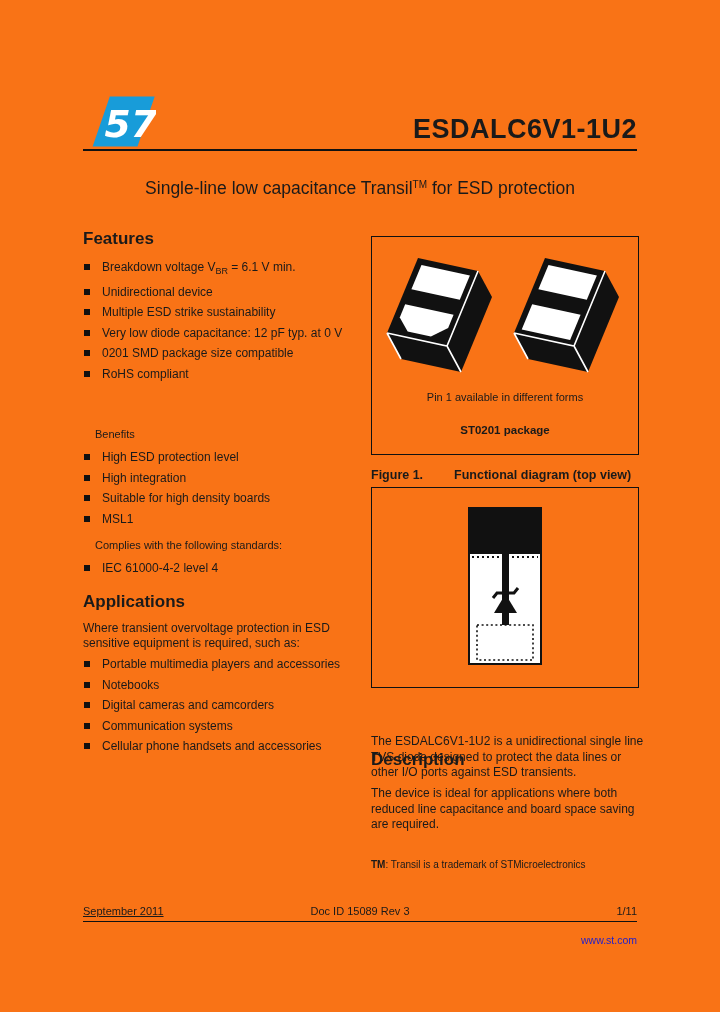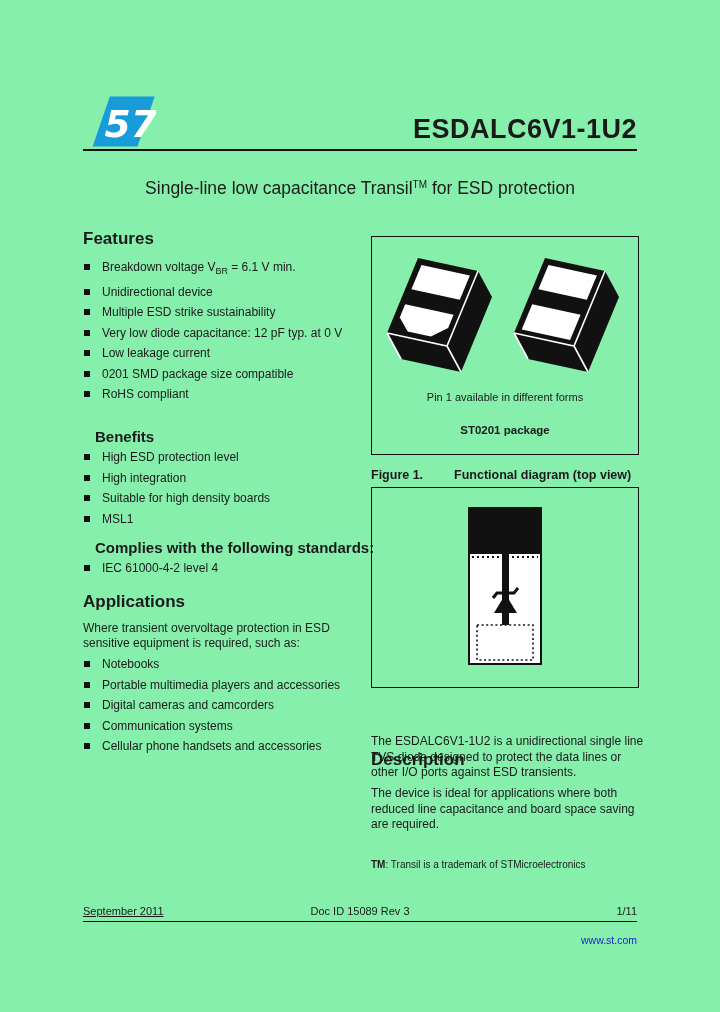--- a/index.html
+++ b/index.html
@@ -1,33 +1,33 @@
 <!DOCTYPE html>
 <html><head>
 <meta charset="utf-8">
 <style>
   html,body{margin:0;padding:0;}
   .page{
     position:relative; width:720px; height:1012px;
-    background:#86efac; color:#1a1a1a;
+    background:#f97316; color:#1a1a1a;
     font-family:"Liberation Sans", sans-serif;
     overflow:hidden;
   }
   .abs{position:absolute;}
 
   
   .logo{left:90px; top:95px; width:66px; height:53px;}
   .part-number{right:83px; top:114px; font-size:27px; font-weight:bold; letter-spacing:0.5px;}
   .header-rule{left:83px; top:149px; width:554px; height:2px; background:#111;}
   .subtitle{left:83px; top:178px; width:554px; text-align:center; font-size:17.5px;}
   .subtitle sup{font-size:10px; vertical-align:6px;}
 
   
   .h-big{font-size:17px; font-weight:bold;}
-  .h-small{font-size:15px; font-weight:bold;padding-left:12px;}
+  .h-small{font-size:11px; font-weight:normal;padding-left:12px;}
 
   
   .blist{font-size:12px; line-height:13px;}
   .brow{display:flex; margin-bottom:7.5px;}
   .sq{flex:0 0 6px; width:6px; height:6px; background:#111; margin:3px 12px 0 1px;}
   .btxt sub{font-size:9px; vertical-align:-3px;}
   .btxt sup{font-size:9px; vertical-align:4px;}
 
   .para{font-size:12px; line-height:15.5px;}
 
@@ -85,24 +85,20 @@
     <div class="brow">
       <span class="sq"></span>
       <span class="btxt">Multiple ESD strike sustainability</span>
     </div>
     <div class="brow">
       <span class="sq"></span>
       <span class="btxt">Very low diode capacitance: 12 pF typ. at 0 V</span>
     </div>
     <div class="brow">
       <span class="sq"></span>
-      <span class="btxt">Low leakage current</span>
-    </div>
-    <div class="brow">
-      <span class="sq"></span>
       <span class="btxt">0201 SMD package size compatible</span>
     </div>
     <div class="brow">
       <span class="sq"></span>
       <span class="btxt">RoHS compliant</span>
     </div>
   </div>
 
   <div class="abs h-small" style="left:83px; top:428px;">Benefits</div>
 
@@ -134,25 +130,25 @@
     </div>
   </div>
 
   <div class="abs h-big" style="left:83px; top:592px;text-align:center;">Applications</div>
 
   <div class="abs para" style="left:83px; top:621px; width:288px; line-height:15px;">Where transient overvoltage protection in ESD sensitive equipment is required, such as:</div>
 
   <div class="abs blist" style="left:83px; top:658px; width:292px;">
     <div class="brow">
       <span class="sq"></span>
+      <span class="btxt">Portable multimedia players and accessories</span>
+    </div>
+    <div class="brow">
+      <span class="sq"></span>
       <span class="btxt">Notebooks</span>
-    </div>
-    <div class="brow">
-      <span class="sq"></span>
-      <span class="btxt">Portable multimedia players and accessories</span>
     </div>
     <div class="brow">
       <span class="sq"></span>
       <span class="btxt">Digital cameras and camcorders</span>
     </div>
     <div class="brow">
       <span class="sq"></span>
       <span class="btxt">Communication systems</span>
     </div>
     <div class="brow">

